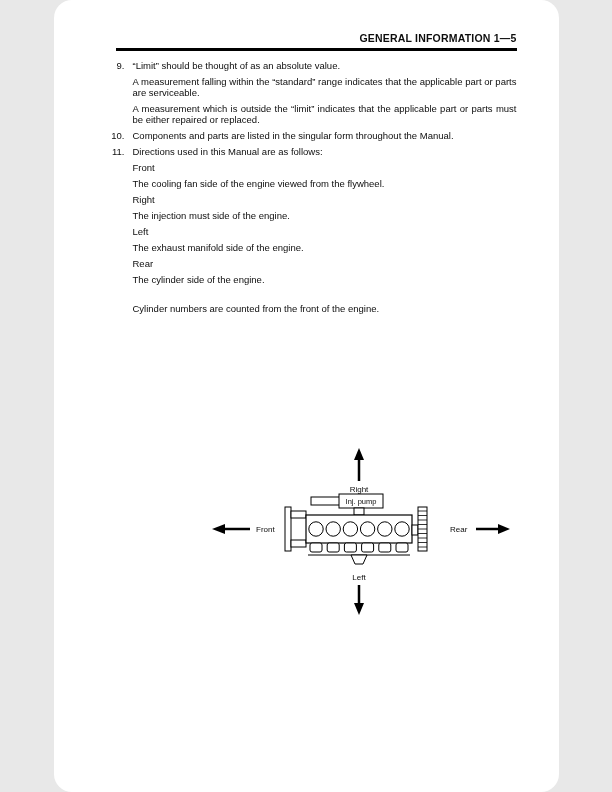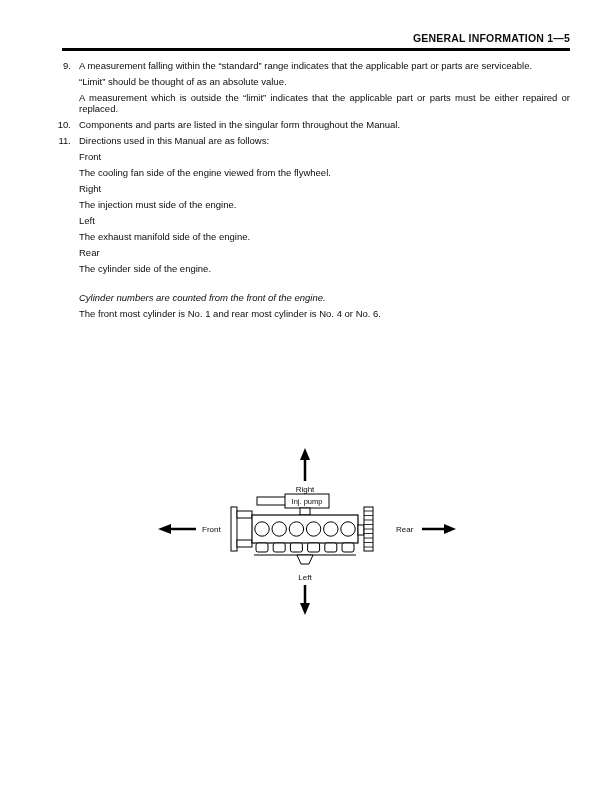--- a/index.html
+++ b/index.html
@@ -1,24 +1,25 @@
 <!DOCTYPE html>
 <html><head>
 <meta charset="utf-8">
 <style>
   html, body { margin: 0; padding: 0; background: #e8e8e8; }
   .page {
     position: relative;
-    width: 612px;
+    width: 505px;
     height: 792px;
     margin: 0 auto;
     background: #ffffff;
     font-family: "Liberation Sans", sans-serif;
     color: #0d0d0d;
     overflow: hidden;
+    border-radius: 18px;
   }
   .header { position: absolute; left: 62px; right: 42px; top: 32px; }
   .header-title {
     text-align: right;
     font-weight: bold;
     font-size: 10.5px;
     letter-spacing: 0.2px;
   }
   .header-rule { margin-top: 4px; height: 3px; background: #000; }
 
@@ -27,21 +28,21 @@
     left: 50px;
     right: 42px;
     top: 60px;
     font-size: 9.5px;
     line-height: 11px;
   }
   .item { display: flex; }
   .item-number { flex: none; width: 21px; text-align: right; padding-right: 8px; }
   .item-body { flex: 1; min-width: 0; }
   .item-body p { margin: 0 0 5px 0; text-align: justify; }
-  .item-body p.gap-top { margin-top: 18px; font-style: italic; }
+  .item-body p.gap-top { margin-top: 18px; }
 
   .figure {
     position: absolute;
     left: 150px;
     top: 445px;
     width: 312px;
     height: 172px;
   }
   .figure svg { display: block; width: 312px; height: 172px; }
   .figure text {
@@ -59,22 +60,22 @@
   <div class="header">
     <div class="header-title">GENERAL INFORMATION 1—5</div>
     <div class="header-rule"></div>
   </div>
 
   <div class="content">
 
     <div class="item">
       <div class="item-number">9.</div>
       <div class="item-body">
+        <p>“Limit” should be thought of as an absolute value.</p>
         <p>A measurement falling within the “standard” range indicates that the applicable part or parts are serviceable.</p>
-        <p>“Limit” should be thought of as an absolute value.</p>
         <p>A measurement which is outside the “limit” indicates that the applicable part or parts must be either repaired or replaced.</p>
       </div>
     </div>
 
     <div class="item">
       <div class="item-number">10.</div>
       <div class="item-body">
         <p>Components and parts are listed in the singular form throughout the Manual.</p>
       </div>
     </div>
@@ -85,21 +86,20 @@
         <p>Directions used in this Manual are as follows:</p>
         <p>Front</p>
         <p>The cooling fan side of the engine viewed from the flywheel.</p>
         <p>Right</p>
         <p>The injection must side of the engine.</p>
         <p>Left</p>
         <p>The exhaust manifold side of the engine.</p>
         <p>Rear</p>
         <p>The cylinder side of the engine.</p>
         <p class="gap-top">Cylinder numbers are counted from the front of the engine.</p>
-        <p>The front most cylinder is No. 1 and rear most cylinder is No. 4 or No. 6.</p>
       </div>
     </div>
 
   </div>
 
   <div class="figure">
     <svg viewBox="0 0 312 172">
 
       <g>
         <line x1="155" y1="36" x2="155" y2="14" stroke="#000" stroke-width="2.5"></line>

